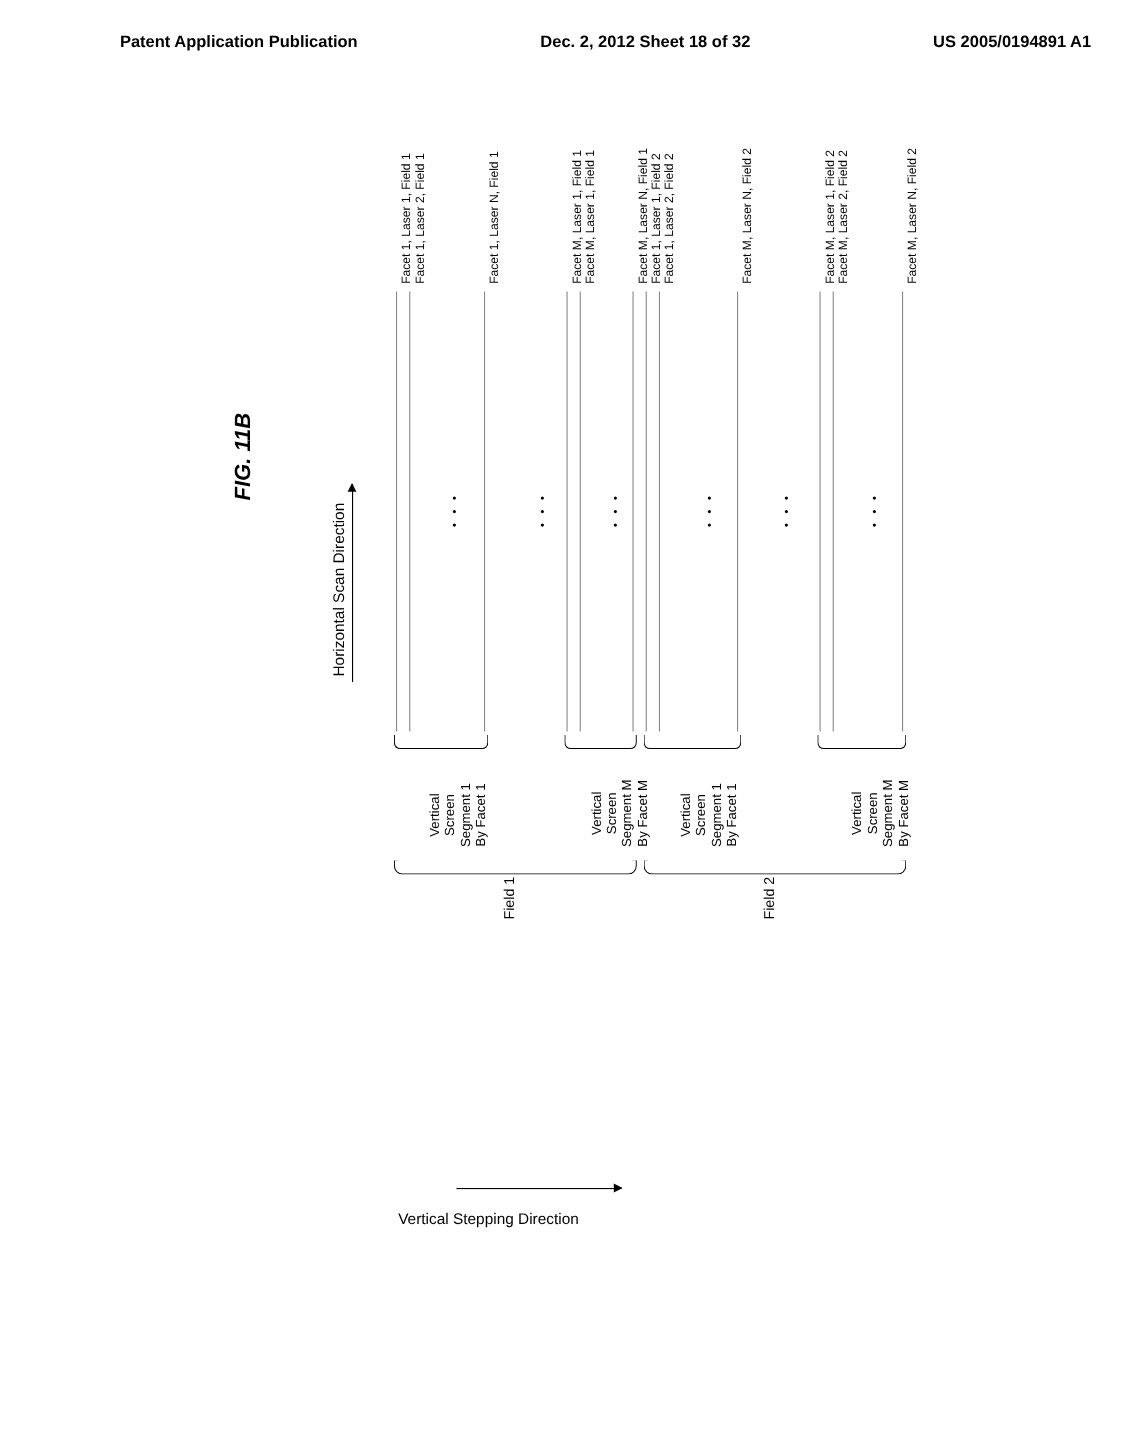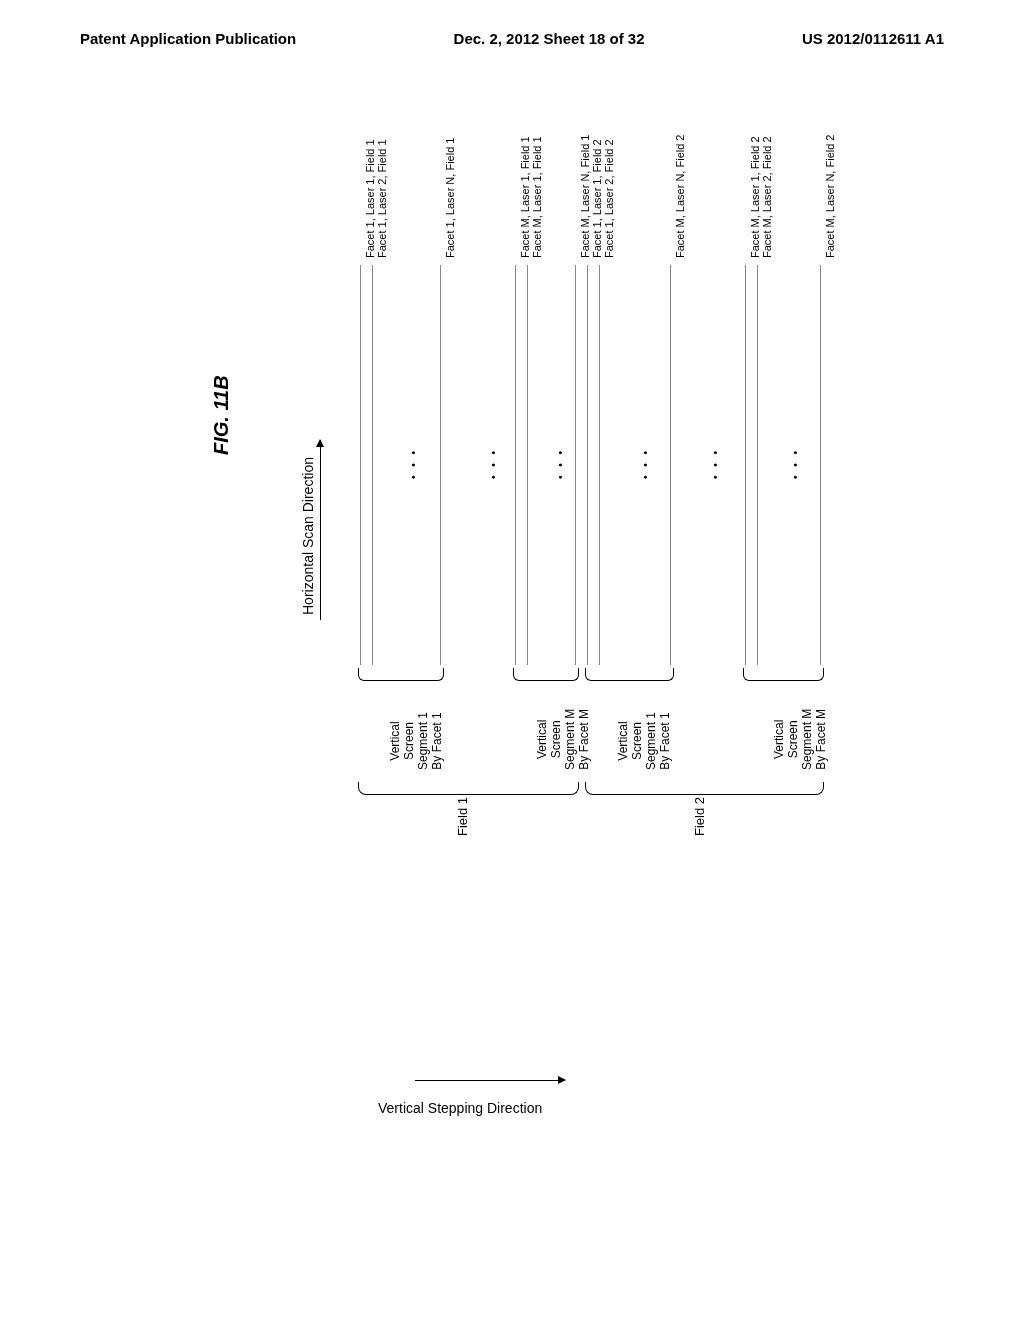--- a/index.html
+++ b/index.html
@@ -7,23 +7,24 @@
       padding: 0;
       font-family: Arial, sans-serif;
       width: 1024px;
       height: 1320px;
       background: white;
       position: relative;
     }
     .header {
       display: flex;
       justify-content: space-between;
-      padding: 30px 80px 10px 80px;
+      padding: 30px 32px 10px 80px;
       font-size: 15px;
       font-weight: bold;
+      margin-left: 29px;
     }
     .figure-area {
       position: absolute;
       top: 200px;
       left: 140px;
       width: 750px;
       height: 880px;
     }
     .fig-label {
       position: absolute;
@@ -58,21 +59,21 @@
       content: '';
       position: absolute;
       right: -1px;
       top: -4px;
       border-left: 8px solid black;
       border-top: 4px solid transparent;
       border-bottom: 4px solid transparent;
     }
     .vert-step-label {
       position: absolute;
-      left: 238px;
+      left: 222px;
       top: 900px;
       font-size: 14px;
       white-space: nowrap;
     }
     .scan-line {
       position: absolute;
       width: 1px;
       background: #888;
       height: 400px;
       top: 65px;
@@ -153,21 +154,21 @@
       border-top: 4px solid transparent;
       border-bottom: 4px solid transparent;
     }
   </style>
 </head>
 <body>
 
 <div class="header">
   <span>Patent Application Publication</span>
   <span>Dec. 2, 2012  Sheet 18 of 32</span>
-  <span>US 2012/0112611 A1</span>
+  <span>US 2005/0194891 A1</span>
 </div>
 
 <div class="figure-area">
   <div class="fig-label">FIG. 11B</div>
 
   <div class="horiz-scan-label">Horizontal Scan Direction</div>
   <div class="horiz-arrow"></div>
 
   <div id="lines-container">
       <div class="scan-line" style="left: 220px;"></div>

